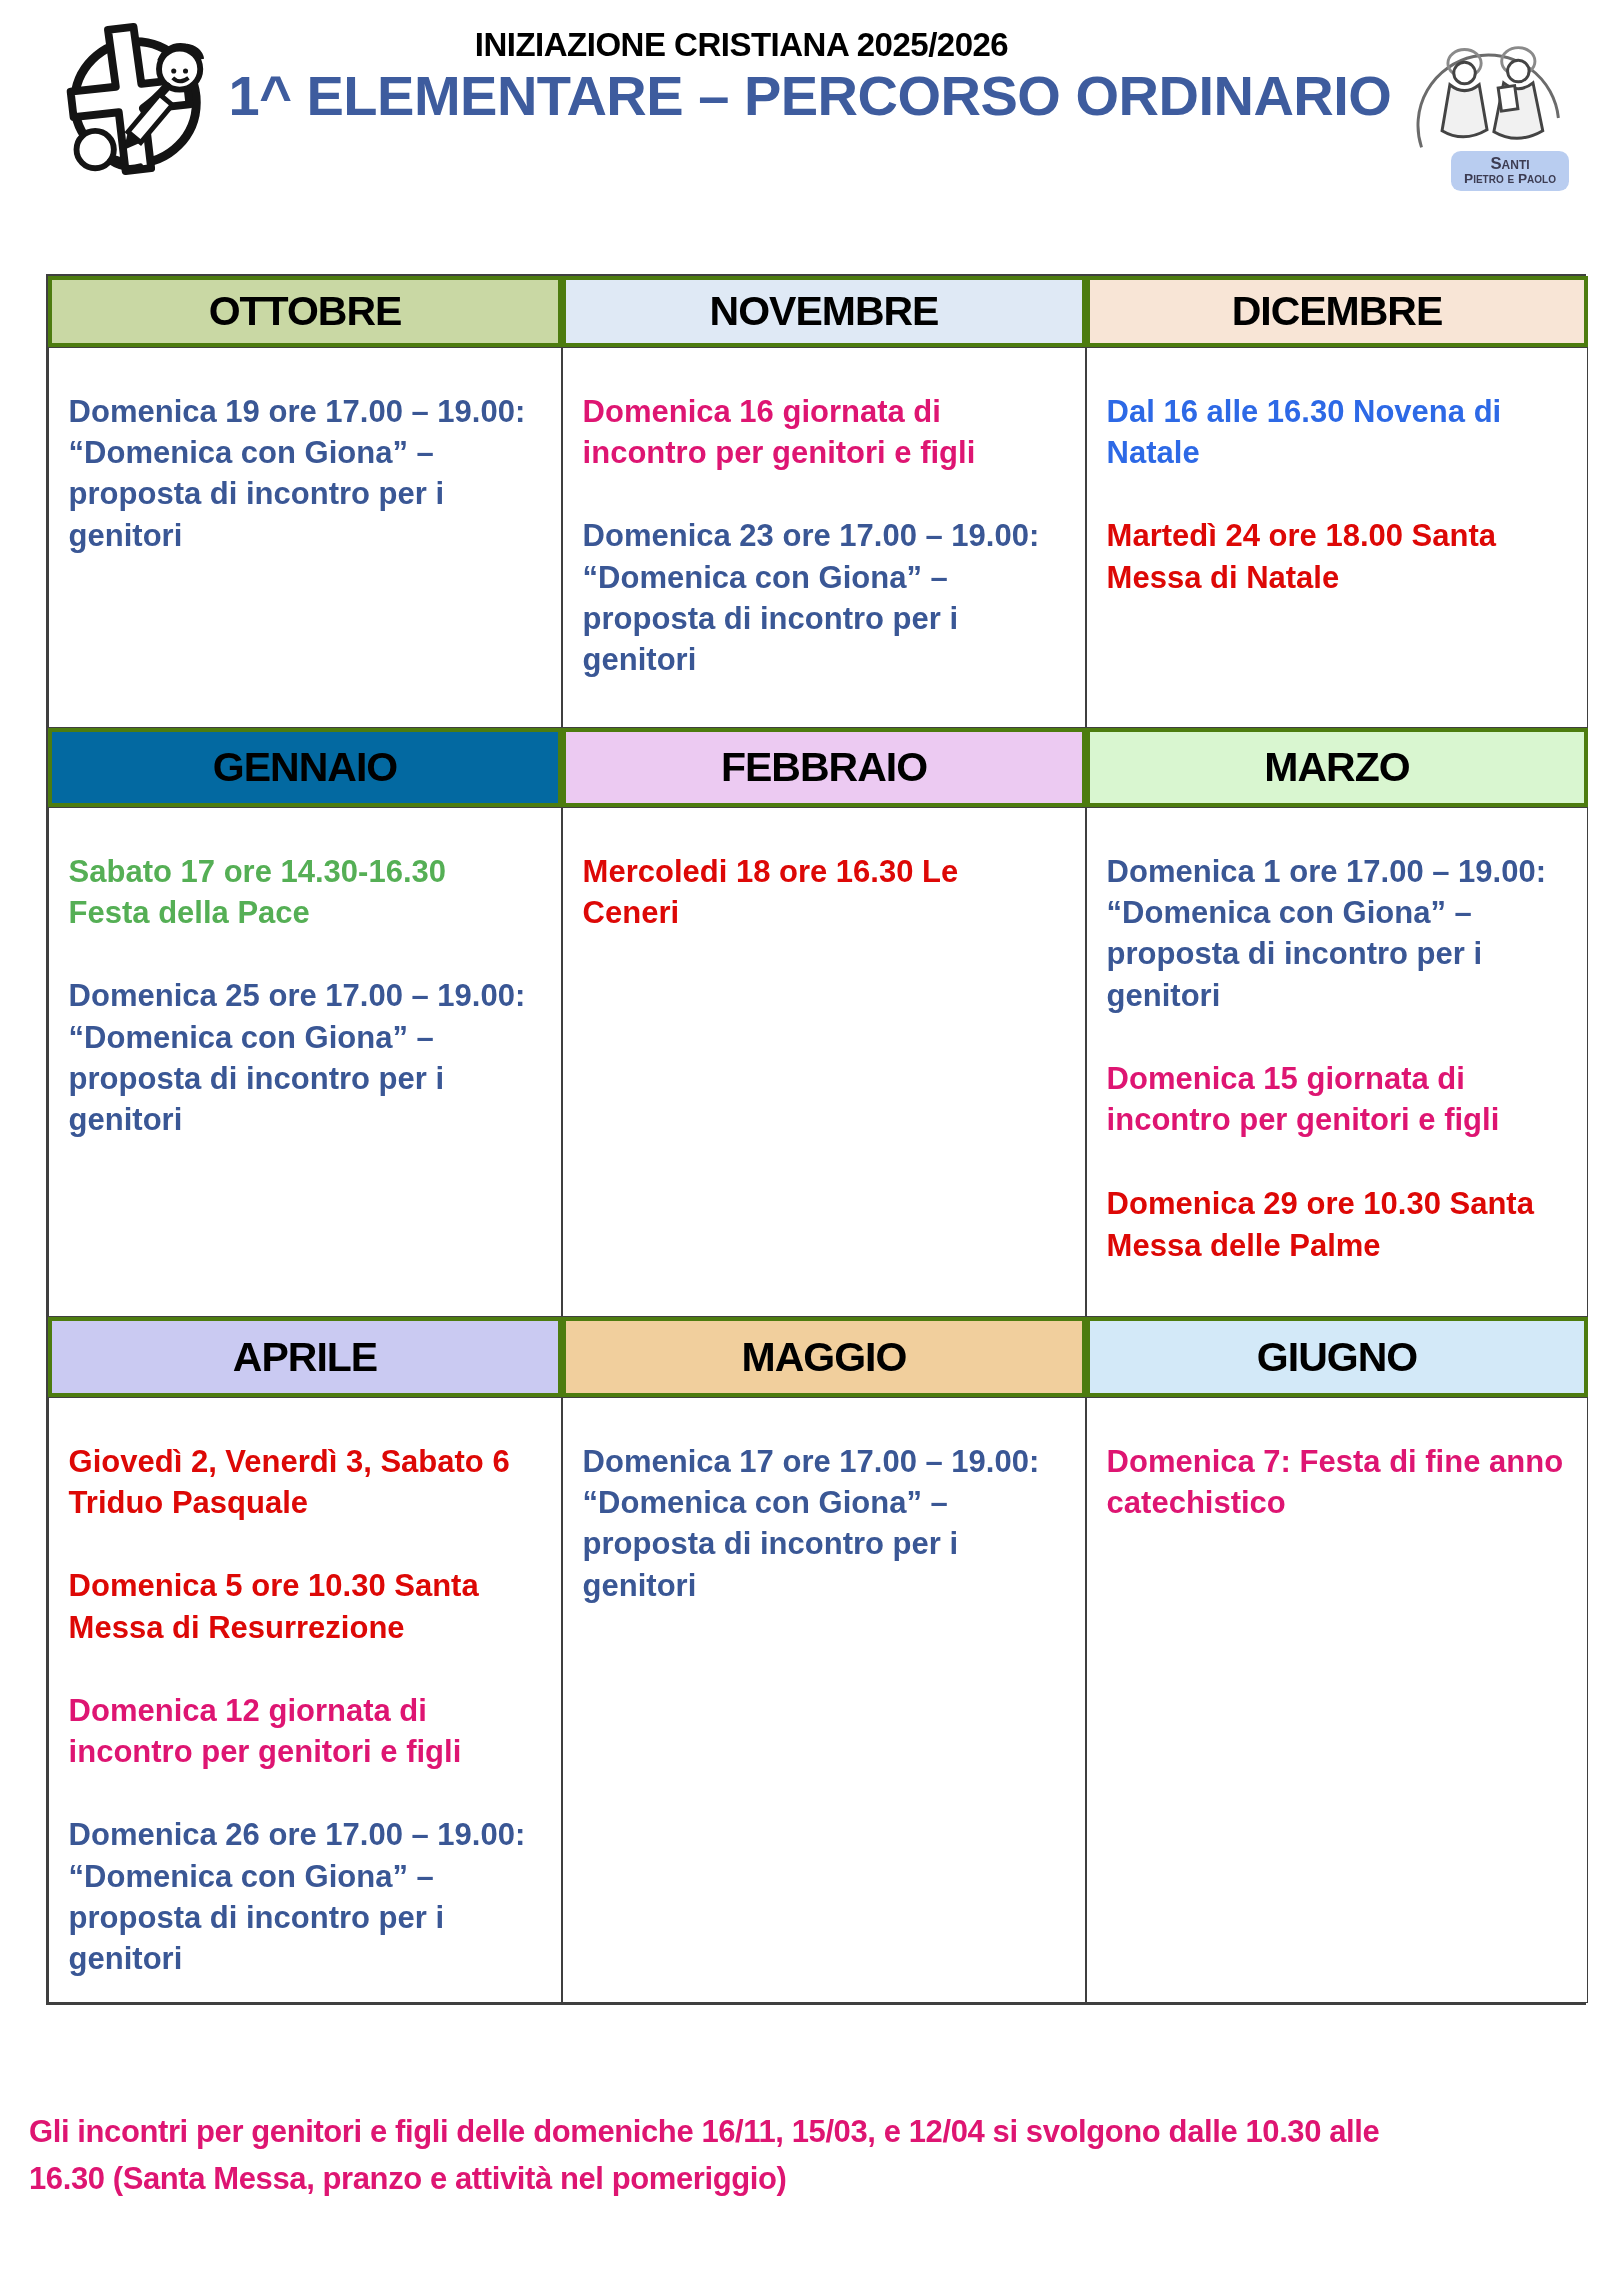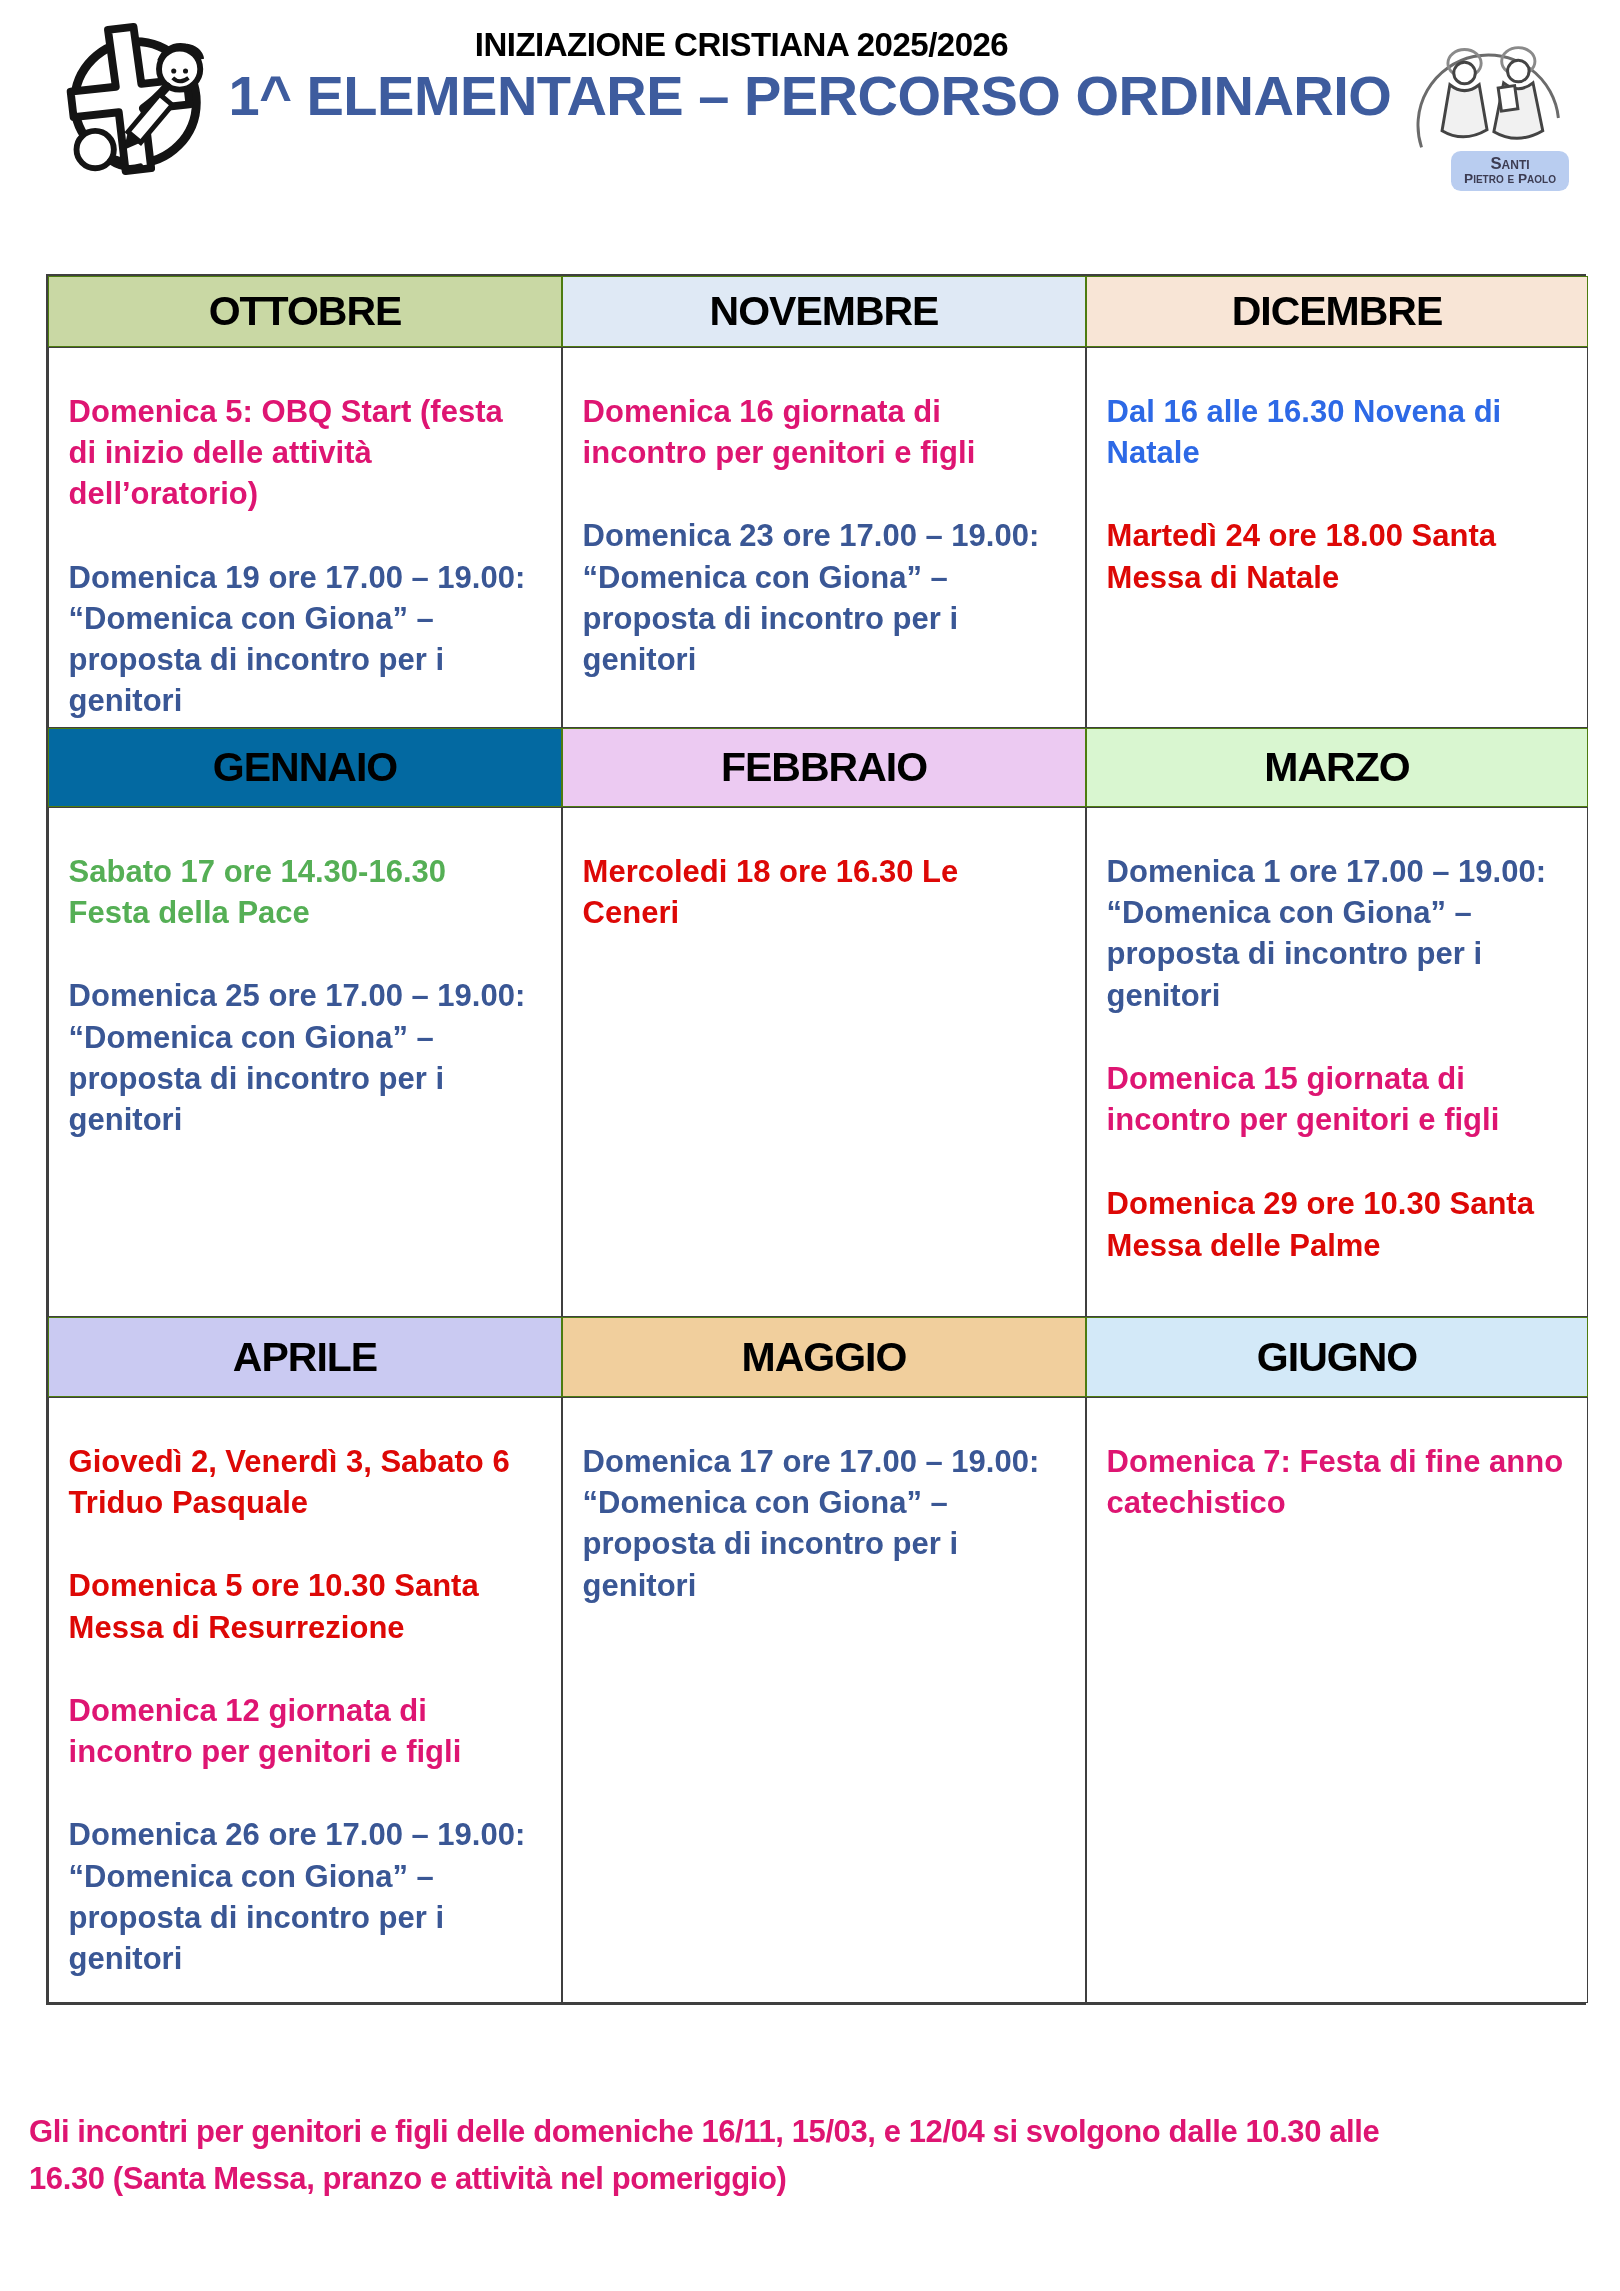--- a/index.html
+++ b/index.html
@@ -19,21 +19,21 @@
   .parish-banner .l1 { font-size:16.7px; display:block; }
   .parish-banner .l2 { font-size:13.7px; display:block; }
 
   
   .calendar { position:absolute; left:46px; top:274px; width:1540px;
               display:grid; box-sizing:border-box;
               grid-template-columns:514px 524px 502px;
               grid-template-rows:71px 381px 79px 510px 80px 606px;
               border:2px solid #3f3f3f; background:#fff; }
   .month-header { display:flex; align-items:center; justify-content:center;
-                  border:1px solid #4d7c0f; box-sizing:border-box;
+                  border:4px solid #4d7c0f; box-sizing:border-box;
                   font-size:41px; font-weight:bold; color:#000; letter-spacing:-1px; }
   .month-cell { border:1px solid #3f3f3f; box-sizing:border-box; background:#fff;
                 padding:43px 19.6px 9.8px 19.6px; overflow:hidden; }
   .event { margin:0 0 42px 0; font-size:31px; font-weight:bold; line-height:1.33;
            white-space:pre-wrap; }
   .event.extra-gap { margin-top:43px; }
 
   
   .footer-note { position:absolute; left:29px; top:2109px; width:1568px;
                  font-size:31px; font-weight:bold; line-height:1.5; letter-spacing:-0.4px;
@@ -79,23 +79,20 @@
       <span class="l1">Santi</span>
       <span class="l2">Pietro e Paolo</span>
     </div>
   </div>
 
   <div class="calendar" id="calendar">
       <div class="month-header" style="background: rgb(201, 216, 164);">OTTOBRE</div>
       <div class="month-header" style="background: rgb(223, 233, 245);">NOVEMBRE</div>
       <div class="month-header" style="background: rgb(248, 229, 214);">DICEMBRE</div>
       <div class="month-cell">
-        <p class="event" style="color: rgb(222, 21, 114);">Domenica 5: OBQ Start (festa
-di inizio delle attività
-dell’oratorio)</p>
         <p class="event" style="color: rgb(58, 87, 149);">Domenica 19 ore 17.00 – 19.00:
 “Domenica con Giona” –
 proposta di incontro per i
 genitori</p>
       </div>
       <div class="month-cell">
         <p class="event" style="color: rgb(222, 21, 114);">Domenica 16 giornata di
 incontro per genitori e figli</p>
         <p class="event" style="color: rgb(58, 87, 149);">Domenica 23 ore 17.00 – 19.00:
 “Domenica con Giona” –

